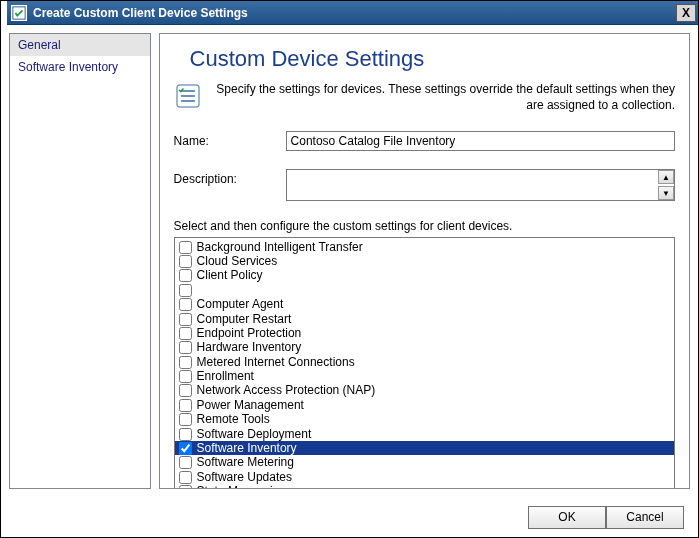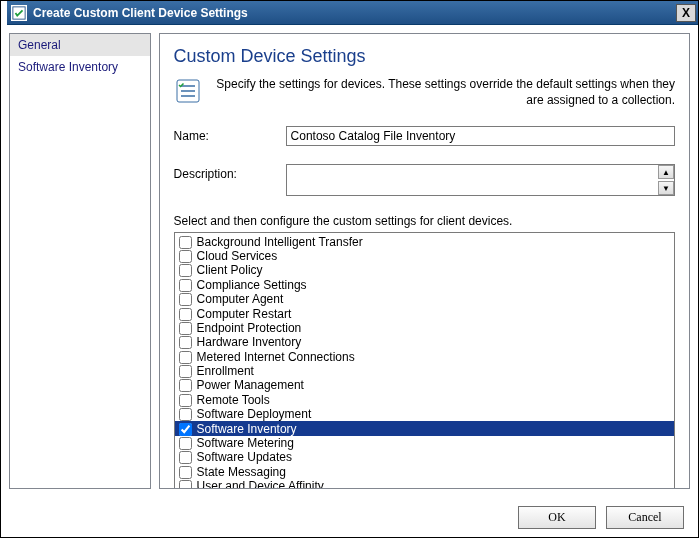--- a/index.html
+++ b/index.html
@@ -71,23 +71,23 @@
   .main {
     flex: 1 1 auto;
     border: 1px solid #828790;
     background: #fff;
     padding: 10px 14px;
     color: #000;
     overflow: hidden;
   }
   .page-title {
     color: #1a3f8c;
-    font-size: 18px;
+    font-size: 22px;
     font-weight: 400;
-    margin: 2px 0 10px 0;
+    margin: 2px 0 10px 16px;
   }
   .intro {
     display: flex;
     align-items: flex-start;
     gap: 8px;
     margin-bottom: 18px;
   }
   .intro-icon {
     width: 28px; height: 28px;
     flex: 0 0 28px;
@@ -160,24 +160,22 @@
   .check-row.selected {
     background: #153a8f;
     color: #fff;
   }
   
   .footer {
     height: 40px;
     display: flex;
     align-items: center;
     justify-content: flex-end;
-    gap: 10px;
     padding: 0 14px;
     background: #fff;
-    font-family: Liberation Serif, serif;
   }
   .btn {
     min-width: 78px;
     height: 23px;
     border: 1px solid #707070;
     background: linear-gradient(to bottom, #fdfdfd, #e4e4e4);
     font-family: inherit;
     font-size: 12px;
     cursor: pointer;
     padding: 0 8px;
@@ -252,21 +250,20 @@
         <div class="check-row">
           <input type="checkbox" style="">
           <span>Cloud Services</span>
         </div>
         <div class="check-row">
           <input type="checkbox" style="">
           <span>Client Policy</span>
         </div>
         <div class="check-row">
           <input type="checkbox" style="">
-          <span>Compliance Settings</span>
         </div>
         <div class="check-row">
           <input type="checkbox" style="">
           <span>Computer Agent</span>
         </div>
         <div class="check-row">
           <input type="checkbox" style="">
           <span>Computer Restart</span>
         </div>
         <div class="check-row">
@@ -277,20 +274,24 @@
           <input type="checkbox" style="">
           <span>Hardware Inventory</span>
         </div>
         <div class="check-row">
           <input type="checkbox" style="">
           <span>Metered Internet Connections</span>
         </div>
         <div class="check-row">
           <input type="checkbox" style="">
           <span>Enrollment</span>
+        </div>
+        <div class="check-row">
+          <input type="checkbox" style="">
+          <span>Network Access Protection (NAP)</span>
         </div>
         <div class="check-row">
           <input type="checkbox" style="">
           <span>Power Management</span>
         </div>
         <div class="check-row">
           <input type="checkbox" style="">
           <span>Remote Tools</span>
         </div>
         <div class="check-row">

